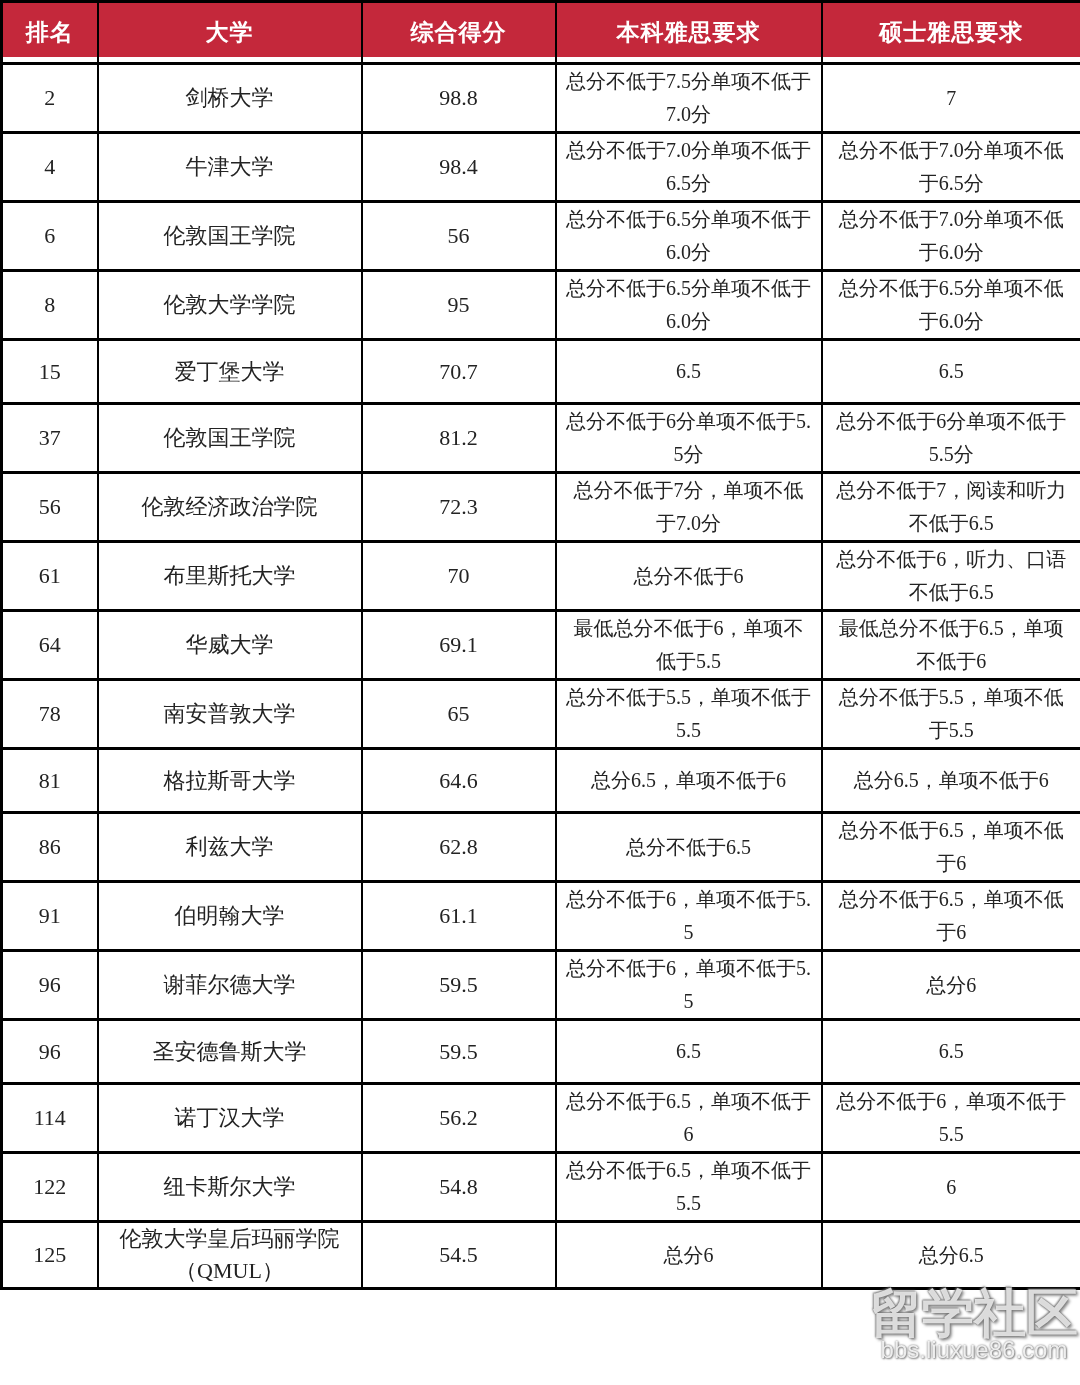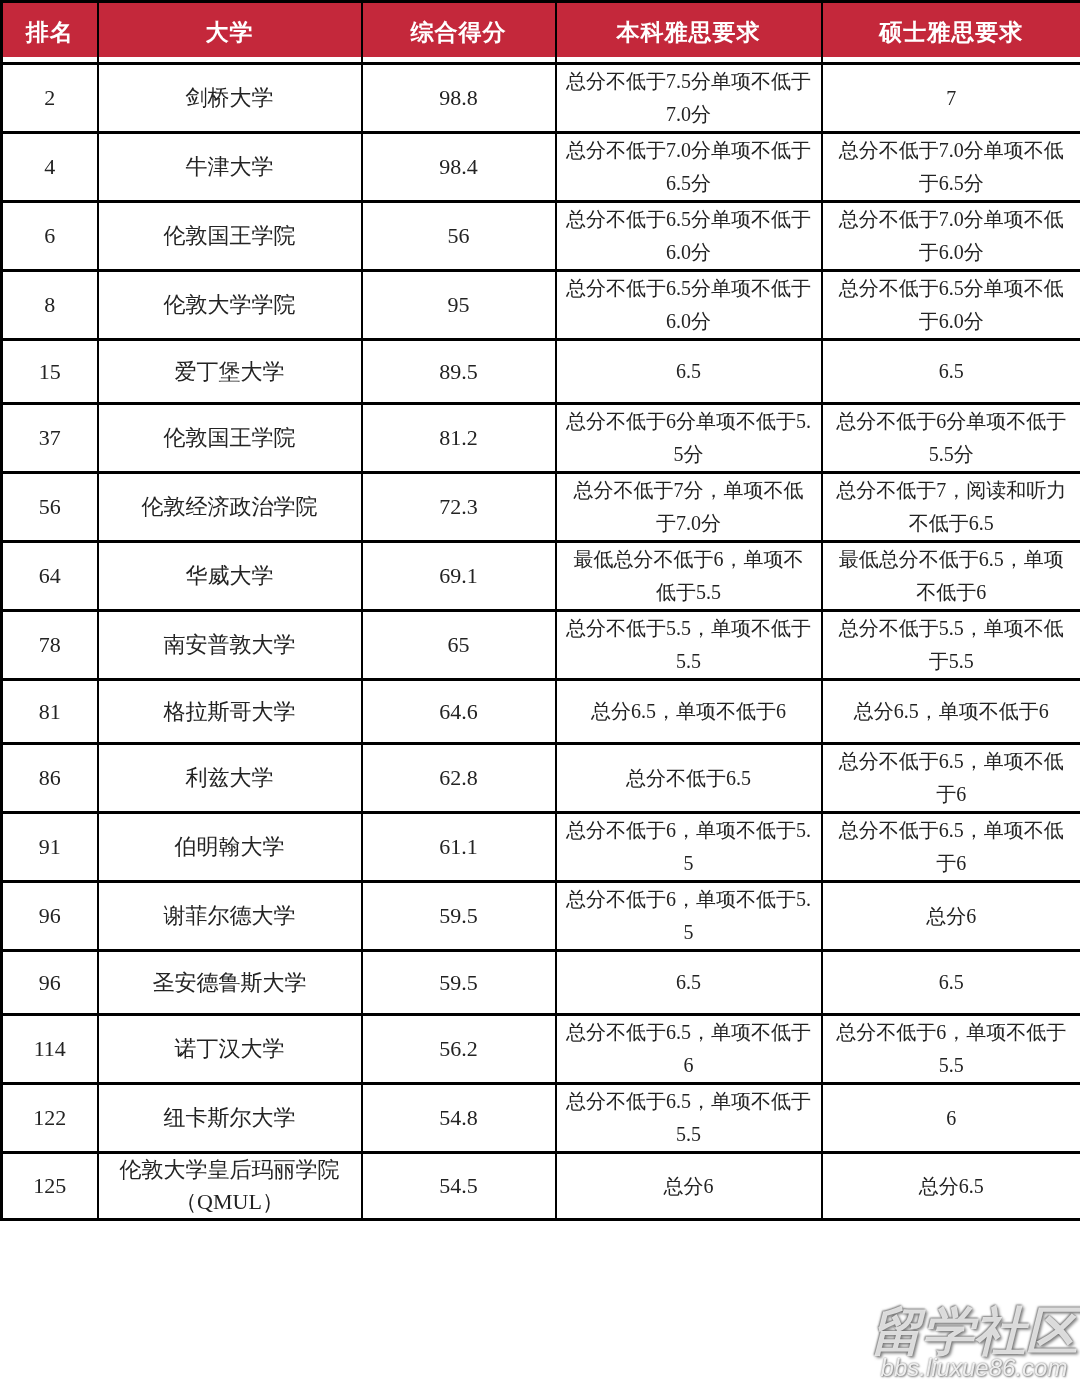--- a/index.html
+++ b/index.html
@@ -51,25 +51,24 @@
     word-break:break-all;
   }
   tbody td:nth-child(4),
   tbody td:nth-child(5){
     font-size:20px;
     line-height:33px;
   }
   .watermark{
     position:absolute;
     right:2px;
-    bottom:4px;
+    bottom:22px;
     text-align:center;
     pointer-events:none;
     font-family:"Liberation Sans","DejaVu Sans",sans-serif;
-    font-style:italic;
   }
   .wm-cn{
     font-size:52px;
     font-weight:bold;
     line-height:52px;
     color:rgba(250,250,250,0.80);
     text-shadow:0 0 2px rgba(95,95,95,0.95), 2px 2px 3px rgba(115,115,115,0.8), -1px -1px 2px rgba(115,115,115,0.7);
   }
   .wm-url{
     font-size:24px;
@@ -125,37 +124,44 @@
         <tr>
           <td>8</td>
           <td>伦敦大学学院</td>
           <td>95</td>
           <td>总分不低于6.5分单项不低于6.0分</td>
           <td>总分不低于6.5分单项不低于6.0分</td>
         </tr>
         <tr>
           <td>15</td>
           <td>爱丁堡大学</td>
-          <td>89.5</td>
+          <td>70.7</td>
           <td>6.5</td>
           <td>6.5</td>
         </tr>
         <tr>
           <td>37</td>
           <td>伦敦国王学院</td>
           <td>81.2</td>
           <td>总分不低于6分单项不低于5.5分</td>
           <td>总分不低于6分单项不低于5.5分</td>
         </tr>
         <tr>
           <td>56</td>
           <td>伦敦经济政治学院</td>
           <td>72.3</td>
           <td>总分不低于7分，单项不低于7.0分</td>
           <td>总分不低于7，阅读和听力不低于6.5</td>
+        </tr>
+        <tr>
+          <td>61</td>
+          <td>布里斯托大学</td>
+          <td>70</td>
+          <td>总分不低于6</td>
+          <td>总分不低于6，听力、口语不低于6.5</td>
         </tr>
         <tr>
           <td>64</td>
           <td>华威大学</td>
           <td>69.1</td>
           <td>最低总分不低于6，单项不低于5.5</td>
           <td>最低总分不低于6.5，单项不低于6</td>
         </tr>
         <tr>
           <td>78</td>

